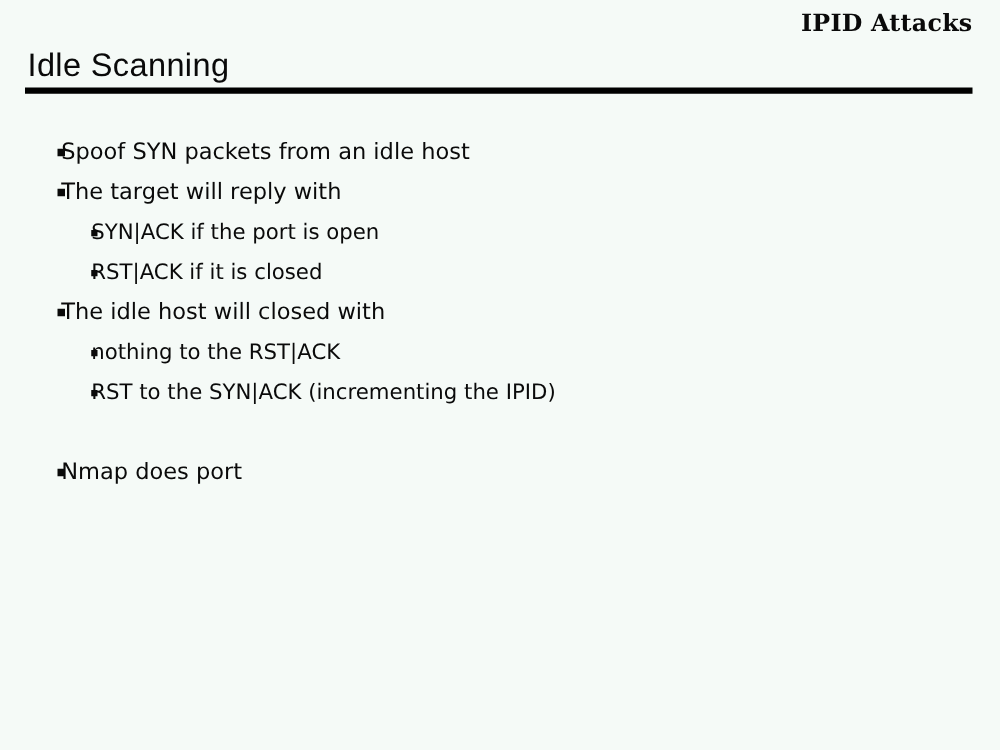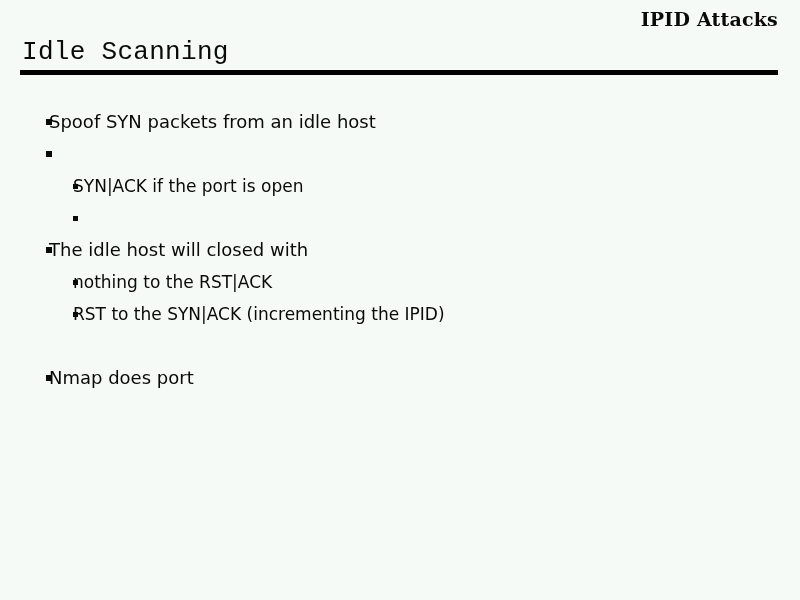--- a/index.html
+++ b/index.html
@@ -34,21 +34,21 @@
     letter-spacing: 0.2px;
     line-height: 22px;
     white-space: nowrap;
   }
 
   
   .slide-title {
     position: absolute;
     left: 22px;
     top: 37px;
-    font-family: Liberation Mono, monospace;
+    font-family: Liberation Sans, sans-serif;
     font-size: 26px;
     line-height: 30px;
     letter-spacing: 0.3px;
     white-space: nowrap;
   }
   .title-rule {
     position: absolute;
     left: 20px;
     top: 70px;
     width: 758px;
@@ -118,23 +118,23 @@
 <div class="slide">
 
   <div class="running-header">IPID Attacks</div>
 
   <div class="slide-title">Idle Scanning</div>
 
   <div class="title-rule"></div>
 
   <div class="body" id="bullet-list">
       <div class="bullet lvl1"><span class="marker"></span><span class="bullet-text">Spoof SYN packets from an idle host</span></div>
-      <div class="bullet lvl1"><span class="marker"></span></div>
+      <div class="bullet lvl1"><span class="marker"></span><span class="bullet-text">The target will reply with</span></div>
       <div class="bullet lvl2"><span class="marker"></span><span class="bullet-text">SYN|ACK if the port is open</span></div>
-      <div class="bullet lvl2"><span class="marker"></span></div>
+      <div class="bullet lvl2"><span class="marker"></span><span class="bullet-text">RST|ACK if it is closed</span></div>
       <div class="bullet lvl1"><span class="marker"></span><span class="bullet-text">The idle host will closed with</span></div>
       <div class="bullet lvl2"><span class="marker"></span><span class="bullet-text">nothing to the RST|ACK</span></div>
       <div class="bullet lvl2"><span class="marker"></span><span class="bullet-text">RST to the SYN|ACK (incrementing the IPID)</span></div>
       <div class="bullet spacer"><span class="bullet-text"></span></div>
       <div class="bullet lvl1"><span class="marker"></span><span class="bullet-text">Nmap does port</span></div>
     </div>
 
 </div>
 
 </body></html>

